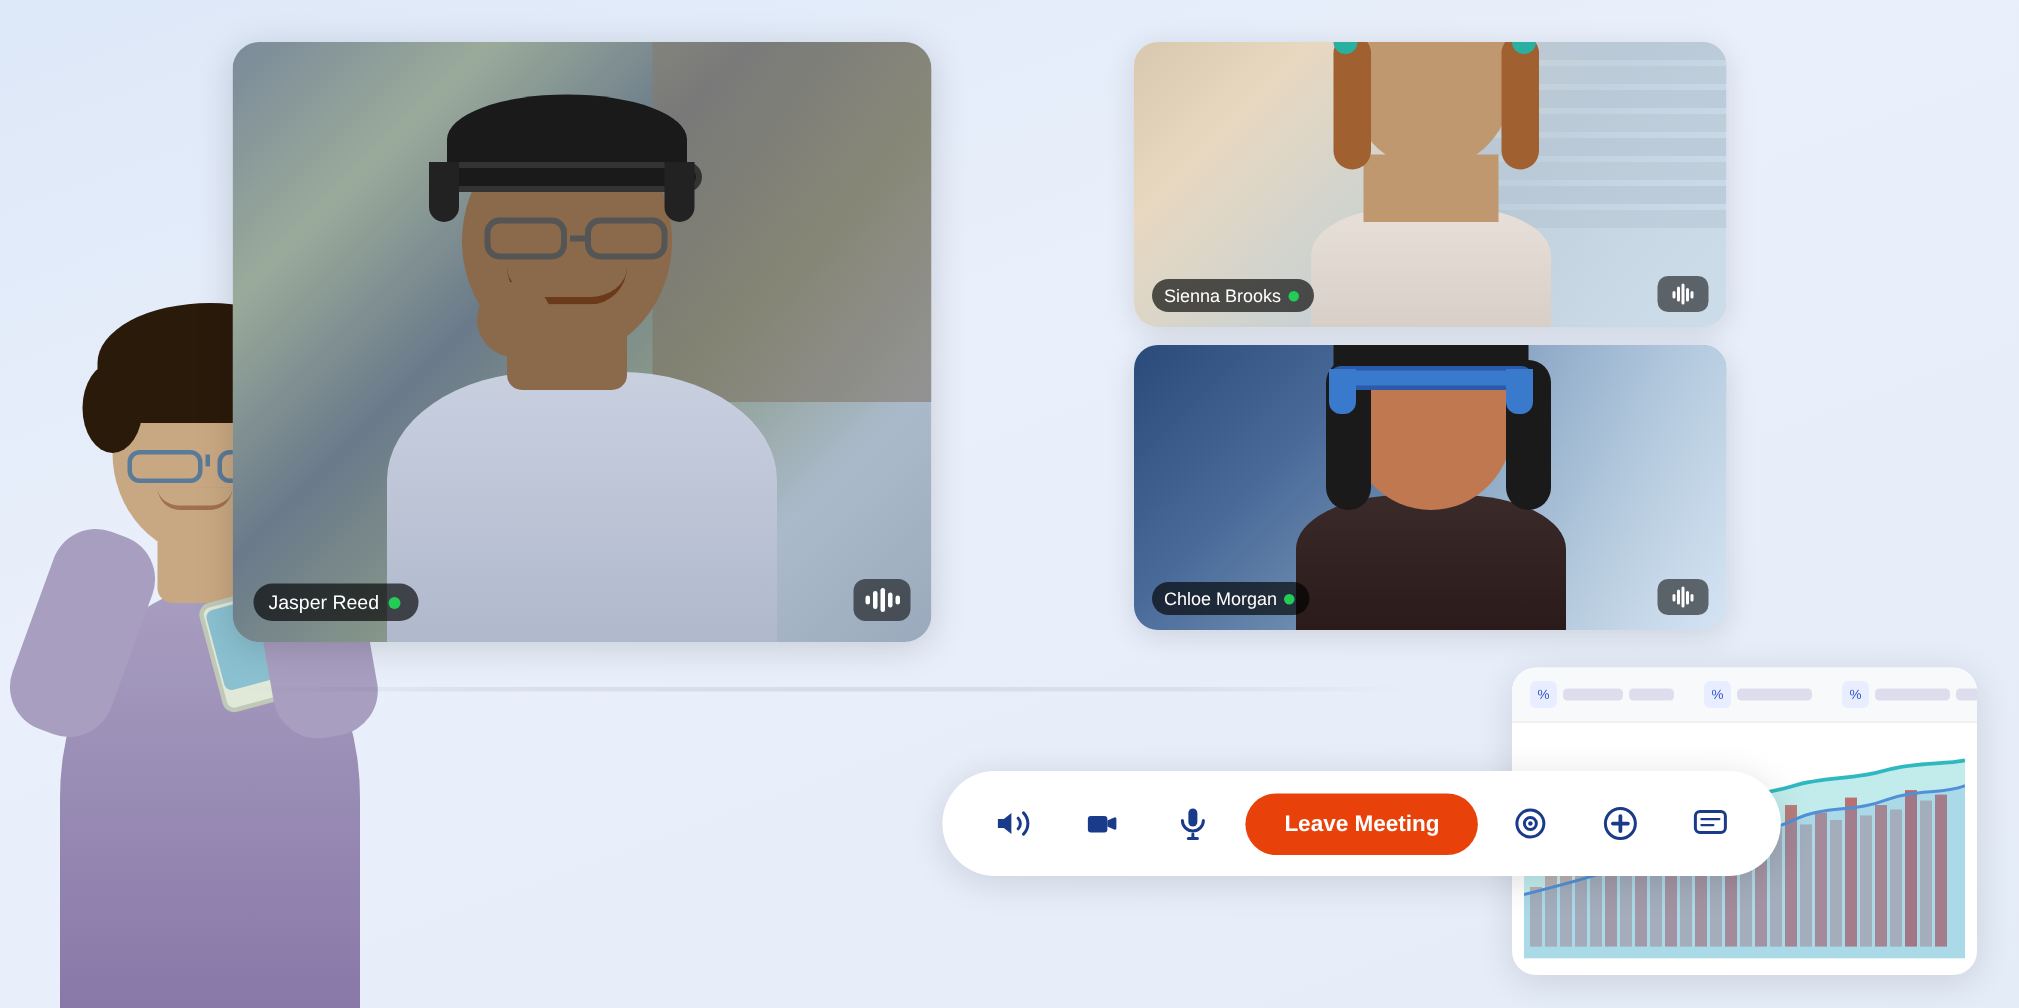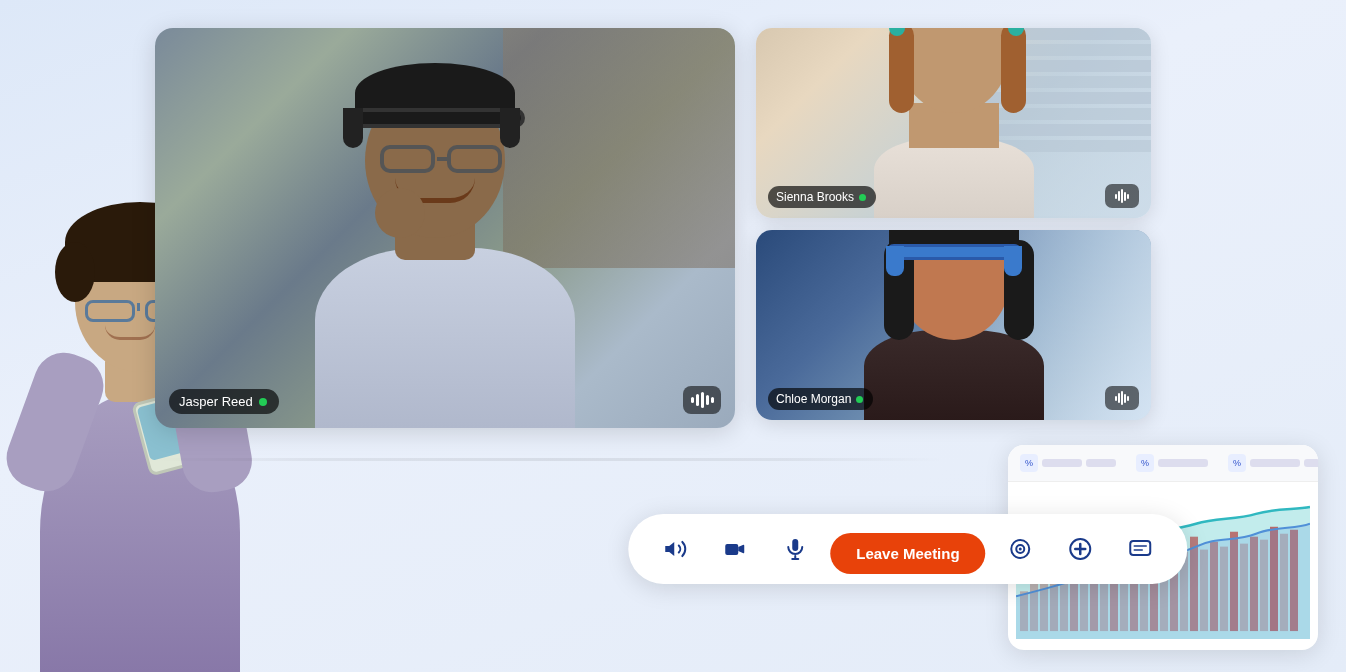--- a/index.html
+++ b/index.html
@@ -38,21 +38,21 @@
     <div style="position:absolute;bottom:200px;left:110px;width:45px;height:75px;background:#e0e8d8;border-radius:8px;border:3px solid #c0c8b8;transform:rotate(-15deg);"></div>
     <div style="position:absolute;bottom:215px;left:113px;width:39px;height:55px;background:#8ac0d0;border-radius:5px;transform:rotate(-15deg);"></div>
 
     <div style="position:absolute;bottom:180px;left:-10px;width:70px;height:140px;background:#a89ec0;border-radius:30px;transform:rotate(20deg);"></div>
     <div style="position:absolute;bottom:180px;right:5px;width:70px;height:140px;background:#a89ec0;border-radius:30px;transform:rotate(-10deg);"></div>
 
     <div style="position:absolute;bottom:332px;left:75px;width:50px;height:15px;border-bottom:3px solid #a07050;border-radius:0 0 30px 30px;"></div>
   </div>
 </div>
 
-<div style="position:absolute;top:28px;left:155px;width:580px;height:400px;z-index:4;">
+<div style="position:absolute;top:28px;left:155px;width:466px;height:400px;z-index:4;">
 
   <div style="width:100%;height:100%;border-radius:18px;overflow:hidden;position:relative;box-shadow:0 4px 24px rgba(0,0,0,0.15);">
 
     <div style="width:100%;height:100%;background:linear-gradient(135deg,#7a8a9a 0%,#9aaa9a 20%,#6a7a8a 40%,#8a9a8a 60%,#aabaca 80%,#9aaabc 100%);position:relative;">
 
       <div style="position:absolute;top:0;right:0;width:40%;height:60%;background:linear-gradient(180deg,#8a7a6a 0%,#7a6a5a 100%);opacity:0.5;border-radius:0 18px 0 0;"></div>
 
       <div style="position:absolute;bottom:0;left:50%;transform:translateX(-50%);width:320px;height:360px;">
 
         <div style="position:absolute;bottom:0;left:30px;width:260px;height:180px;background:linear-gradient(180deg,#c8d0e0 0%,#b0b8cc 100%);border-radius:40% 40% 0 0;"></div>
@@ -161,21 +161,21 @@
     <div style="position:absolute;bottom:10px;right:12px;background:rgba(0,0,0,0.55);border-radius:7px;width:34px;height:24px;display:flex;align-items:center;justify-content:center;gap:1px;">
       <span style="display:inline-block;width:2px;height:5px;background:white;border-radius:2px;"></span>
       <span style="display:inline-block;width:2px;height:10px;background:white;border-radius:2px;"></span>
       <span style="display:inline-block;width:2px;height:14px;background:white;border-radius:2px;"></span>
       <span style="display:inline-block;width:2px;height:9px;background:white;border-radius:2px;"></span>
       <span style="display:inline-block;width:2px;height:5px;background:white;border-radius:2px;"></span>
     </div>
   </div>
 </div>
 
-<div style="position:absolute;bottom:88px;left:50%;transform:translateX(-8%);background:white;border-radius:50px;padding:10px 22px;display:flex;align-items:flex-end;gap:10px;box-shadow:0 4px 24px rgba(0,0,0,0.13);z-index:10;">
+<div style="position:absolute;bottom:88px;left:50%;transform:translateX(-8%);background:white;border-radius:50px;padding:10px 22px;display:flex;align-items:center;gap:10px;box-shadow:0 4px 24px rgba(0,0,0,0.13);z-index:10;">
 
   <button style="width:50px;height:50px;border-radius:50%;border:none;background:transparent;cursor:pointer;display:flex;align-items:center;justify-content:center;color:#1a3a8a;">
     <svg width="24" height="24" viewBox="0 0 24 24" fill="none" xmlns="http://www.w3.org/2000/svg">
       <path d="M11 5L6 9H2v6h4l5 4V5z" fill="#1a3a8a"></path>
       <path d="M19.07 4.93a10 10 0 0 1 0 14.14" stroke="#1a3a8a" stroke-width="2" stroke-linecap="round"></path>
       <path d="M15.54 8.46a5 5 0 0 1 0 7.07" stroke="#1a3a8a" stroke-width="2" stroke-linecap="round"></path>
     </svg>
   </button>
 
   <button style="width:50px;height:50px;border-radius:50%;border:none;background:transparent;cursor:pointer;display:flex;align-items:center;justify-content:center;color:#1a3a8a;">

